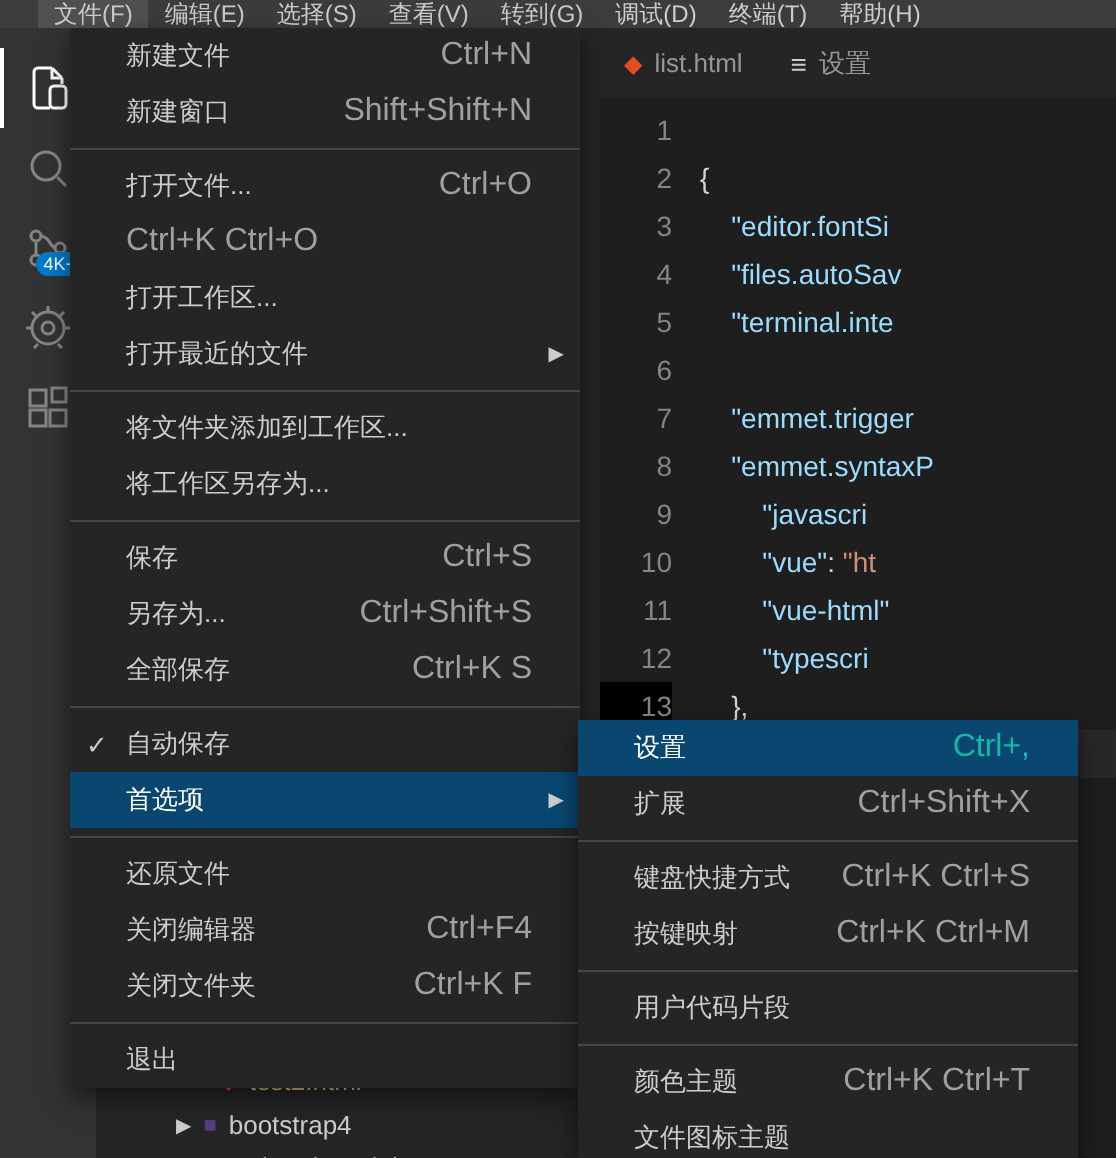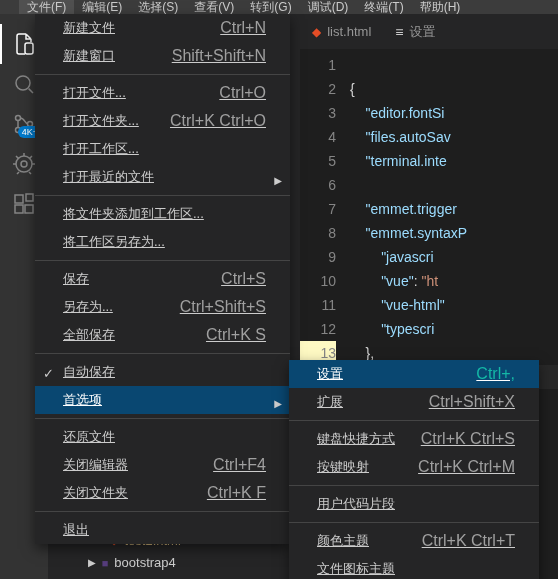--- a/index.html
+++ b/index.html
@@ -25,21 +25,21 @@
 .code { flex: 1; line-height: 24px; white-space: pre; color: #d4d4d4; padding-top: 4px; }
 .brace { color: #d4d4d4; }
 .key { color: #9cdcfe; }
 .str { color: #ce9178; }
 .colon { color: #d4d4d4; }
 .line-hl { background: #282828; display: block; }
 
 .menu { position: absolute; background: #252526; box-shadow: 0 5px 12px rgba(0,0,0,0.5); z-index: 100; }
 .menu1 { left: 35px; top: 14px; width: 255px; }
 .menu2 { left: 289px; top: 360px; width: 250px; }
-.menu-item { display: flex; align-items: flex-end; justify-content: space-between; padding: 5px 24px 5px 28px; font-size: 13px; color: #ccc; cursor: pointer; position: relative; text-decoration: underline; }
+.menu-item { display: flex; align-items: center; justify-content: space-between; padding: 5px 24px 5px 28px; font-size: 13px; color: #ccc; cursor: pointer; position: relative; }
 .menu-item.hovered { background: #094771; color: #fff; }
 .menu-item.hovered .shortcut { color: #14b8a6; }
 .menu-item .shortcut { color: #a0a0a0; font-size: 16px; }
 .menu-sep { height: 1px; background: #454545; margin: 4px 0; }
 .menu-check { position: absolute; left: 8px; color: #ccc; }
 .menu-arrow { position: absolute; right: 8px; color: #ccc; font-size: 10px; }
 
 .explorer-leftover { position: absolute; left: 48px; top: 14px; width: 252px; bottom: 0; background: #252526; }
 .file-row { display: flex; align-items: center; gap: 6px; font-size: 13px; color: #ccc; padding: 2px 0; position: absolute; }
 .file-m { color: #d7ba7d; font-size: 11px; font-weight: bold; }
@@ -140,21 +140,21 @@
       <div>3</div>
       <div>4</div>
       <div>5</div>
       <div>6</div>
       <div>7</div>
       <div>8</div>
       <div>9</div>
       <div>10</div>
       <div>11</div>
       <div>12</div>
-      <div style="background:#fef9c3;text-align:right;">13</div>
+      <div style="background:#000000;text-align:right;">13</div>
   </div>
   <div class="code">
 <span class="brace">{</span>
     <span class="key">"editor.fontSi</span>
     <span class="key">"files.autoSav</span>
     <span class="key">"terminal.inte</span>
 
     <span class="key">"emmet.trigger</span>
     <span class="key">"emmet.syntaxP</span>
         <span class="key">"javascri</span>
@@ -173,21 +173,20 @@
   <div class="menu-item">
       <span>新建窗口</span>
       <span class="shortcut">Shift+Shift+N</span>
     </div>
   <div class="menu-sep"></div>
   <div class="menu-item">
       <span>打开文件...</span>
       <span class="shortcut">Ctrl+O</span>
     </div>
   <div class="menu-item">
-      <span>打开文件夹...</span>
       <span class="shortcut">Ctrl+K Ctrl+O</span>
     </div>
   <div class="menu-item">
       <span>打开工作区...</span>
     </div>
   <div class="menu-item">
       <span>打开最近的文件</span>
       <span class="menu-arrow">▶</span>
     </div>
   <div class="menu-sep"></div>

